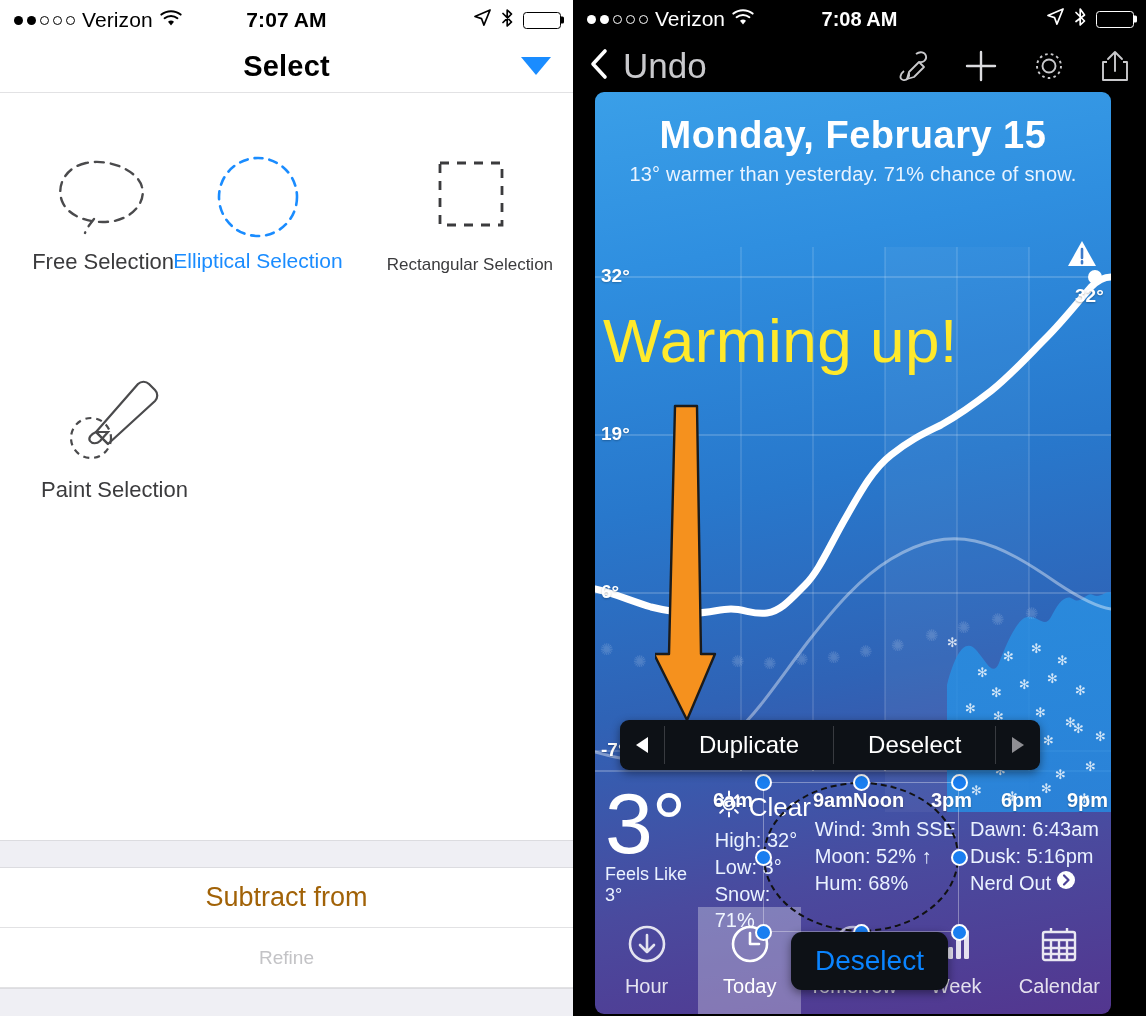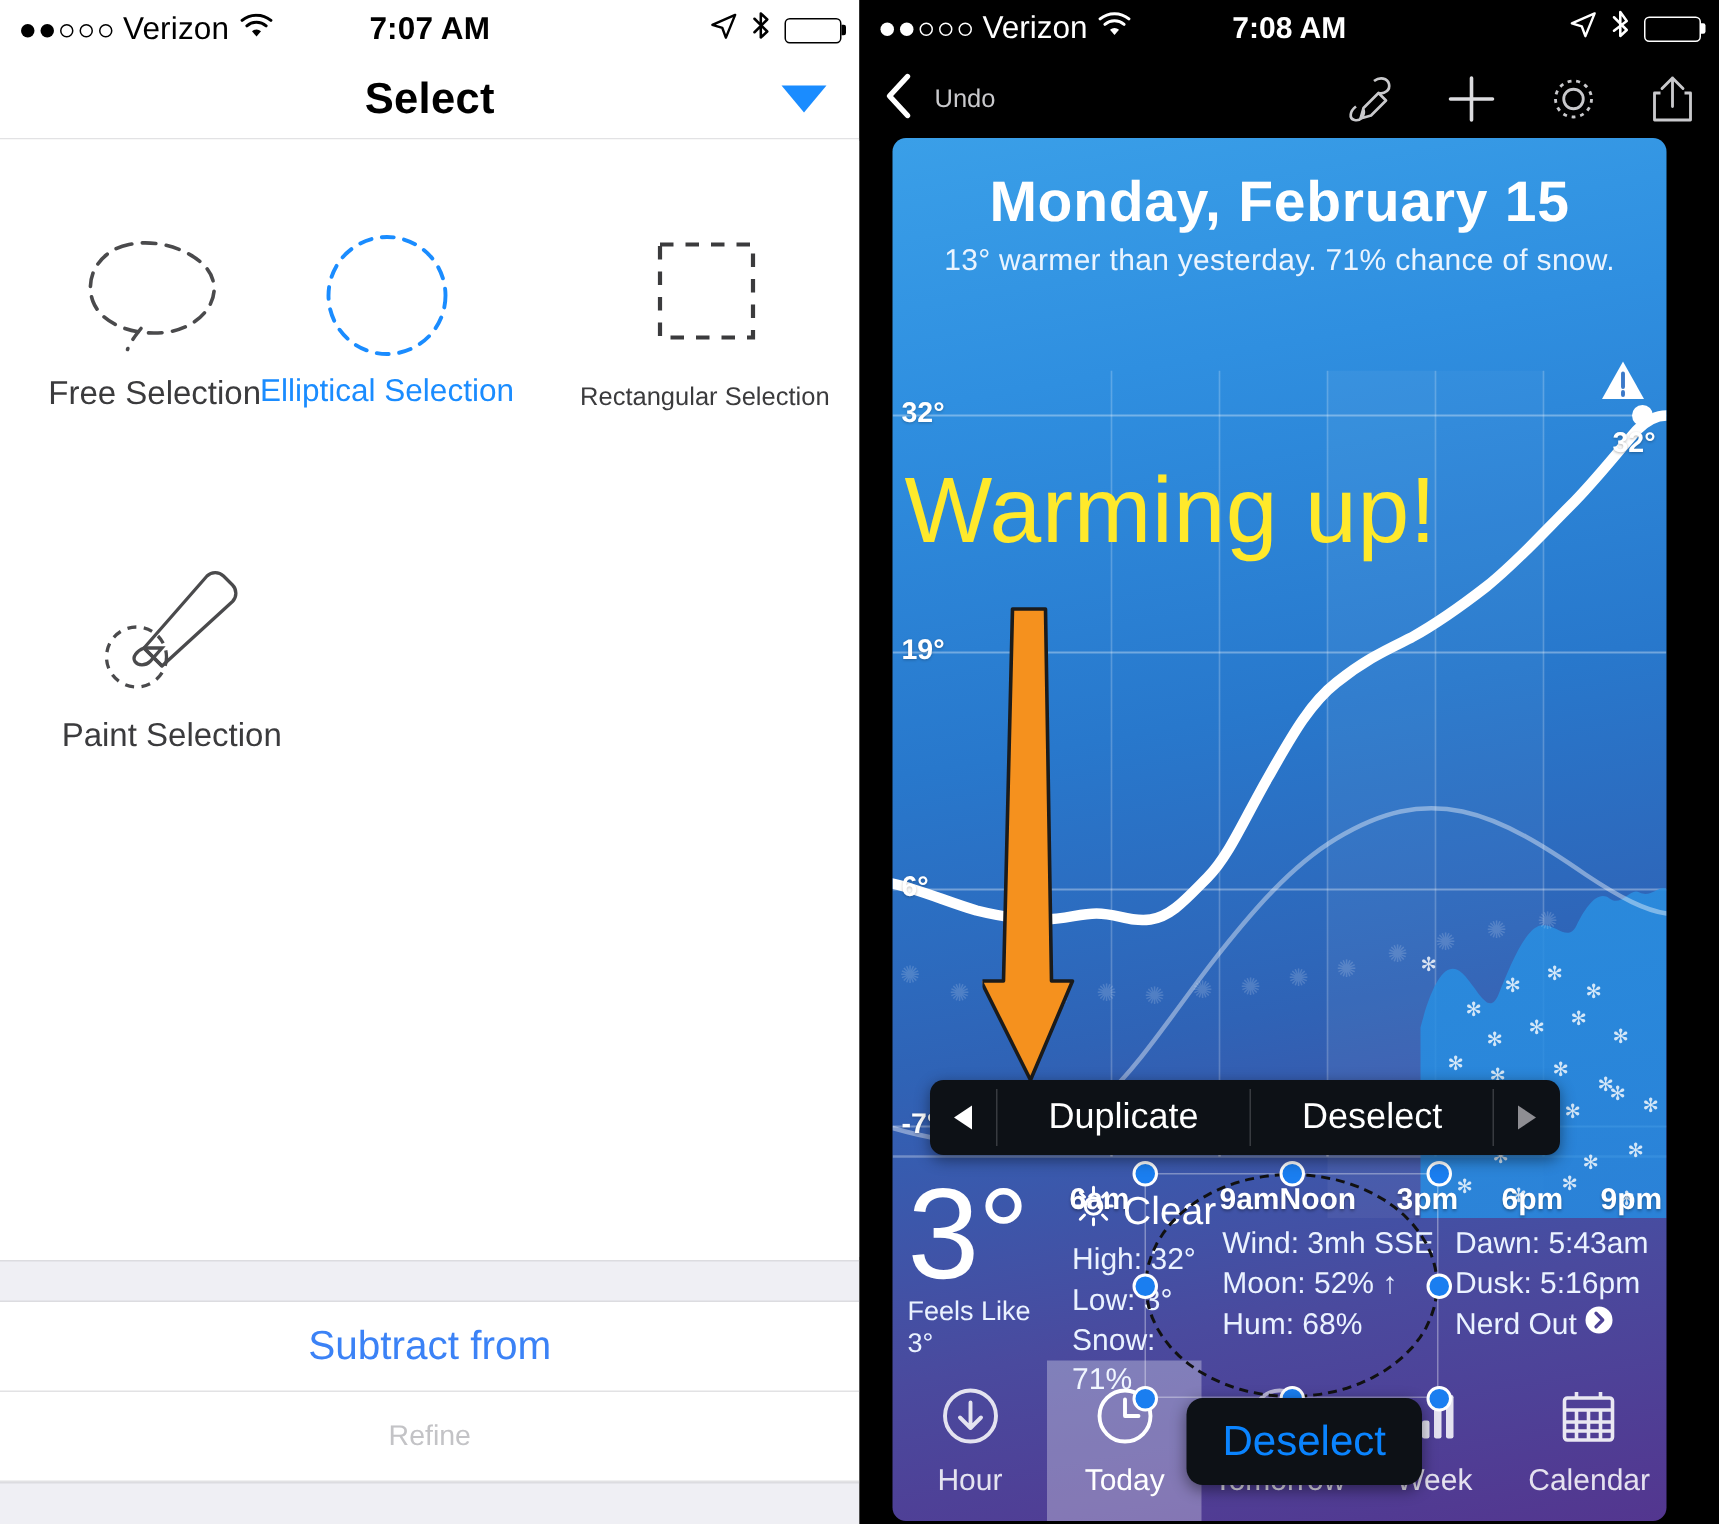--- a/index.html
+++ b/index.html
@@ -69,21 +69,21 @@
   .tool-label.sel { color: #1a8cff; }
 
   .bottom-actions { position: absolute; left: 0; right: 0; bottom: 0; }
   .spacer-bar { height: 28px; background: #efeff4; border-top: 1px solid #dcdce0; border-bottom: 1px solid #dcdce0;}
   .action-row {
     height: 60px; display: flex; align-items: center;
     border-bottom: 1px solid #e2e2e4; background: #fff;
   }
   .action-half { flex: 1; text-align: center; font-size: 27px; cursor: pointer; }
   .action-half.blue { color: #1a8cff; }
-  .action-half.dark { color: #3b82f6; }
+  .action-half.dark { color: #a16207; }
   .refine-row {
     height: 60px; display: flex; align-items: center; justify-content: center;
     background: #fff; border-bottom: 1px solid #e2e2e4;
   }
   .refine-label { font-size: 19px; color: #c3c3c6; }
   .bottom-strip { height: 28px; background: #efeff4; border-top: 1px solid #dcdce0; }
 
   
   #right-panel {
     position: relative; width: 573px; height: 1016px;
@@ -97,21 +97,21 @@
   .statusbar-dark .dot.off { border-color: #fff; }
   .statusbar-dark .battery-shell { border-color: #fff; }
   .statusbar-dark .battery-fill { background: #fff; }
   .statusbar-dark .battery-tip { background: #fff; }
 
   .navbar-dark {
     height: 56px; position: relative; display: flex; align-items: center;
     background: #000; color: #c9c9cc;
   }
   .undo-group { display: flex; align-items: center; gap: 14px; margin-left: 16px; cursor: pointer; }
-  .undo-label { font-size: 17px; color: #c9c9cc; }
+  .undo-label { font-size: 35px; color: #c9c9cc; }
   .nav-icons-right {
     position: absolute; right: 16px; display: flex; align-items: center; gap: 34px;
   }
   .nav-ico { cursor: pointer; display: flex; align-items: center; justify-content: center; }
 
   
   .weather {
     position: absolute; left: 22px; top: 92px;
     width: 516px; height: 922px;
     border-radius: 9px; overflow: hidden;
@@ -588,21 +588,21 @@
           </div>
         </div>
 
         <div class="stat-col">
           <div>Wind: 3mh SSE</div>
           <div>Moon: 52% ↑</div>
           <div>Hum: 68%</div>
         </div>
 
         <div class="astro-col">
-          <div>Dawn: 5:43am</div>
+          <div>Dawn: 6:43am</div>
           <div>Dusk: 5:16pm</div>
           <div>
             <span>Nerd Out</span>
             <span>
               <svg width="20" height="20" viewBox="0 0 20 20">
                 <circle cx="10" cy="10" r="9" fill="#fff"></circle>
                 <path d="M8 5.5l4.5 4.5L8 14.5" fill="none" stroke="#4b4196" stroke-width="2.2" stroke-linecap="round" stroke-linejoin="round"></path>
               </svg>
             </span>
           </div>

